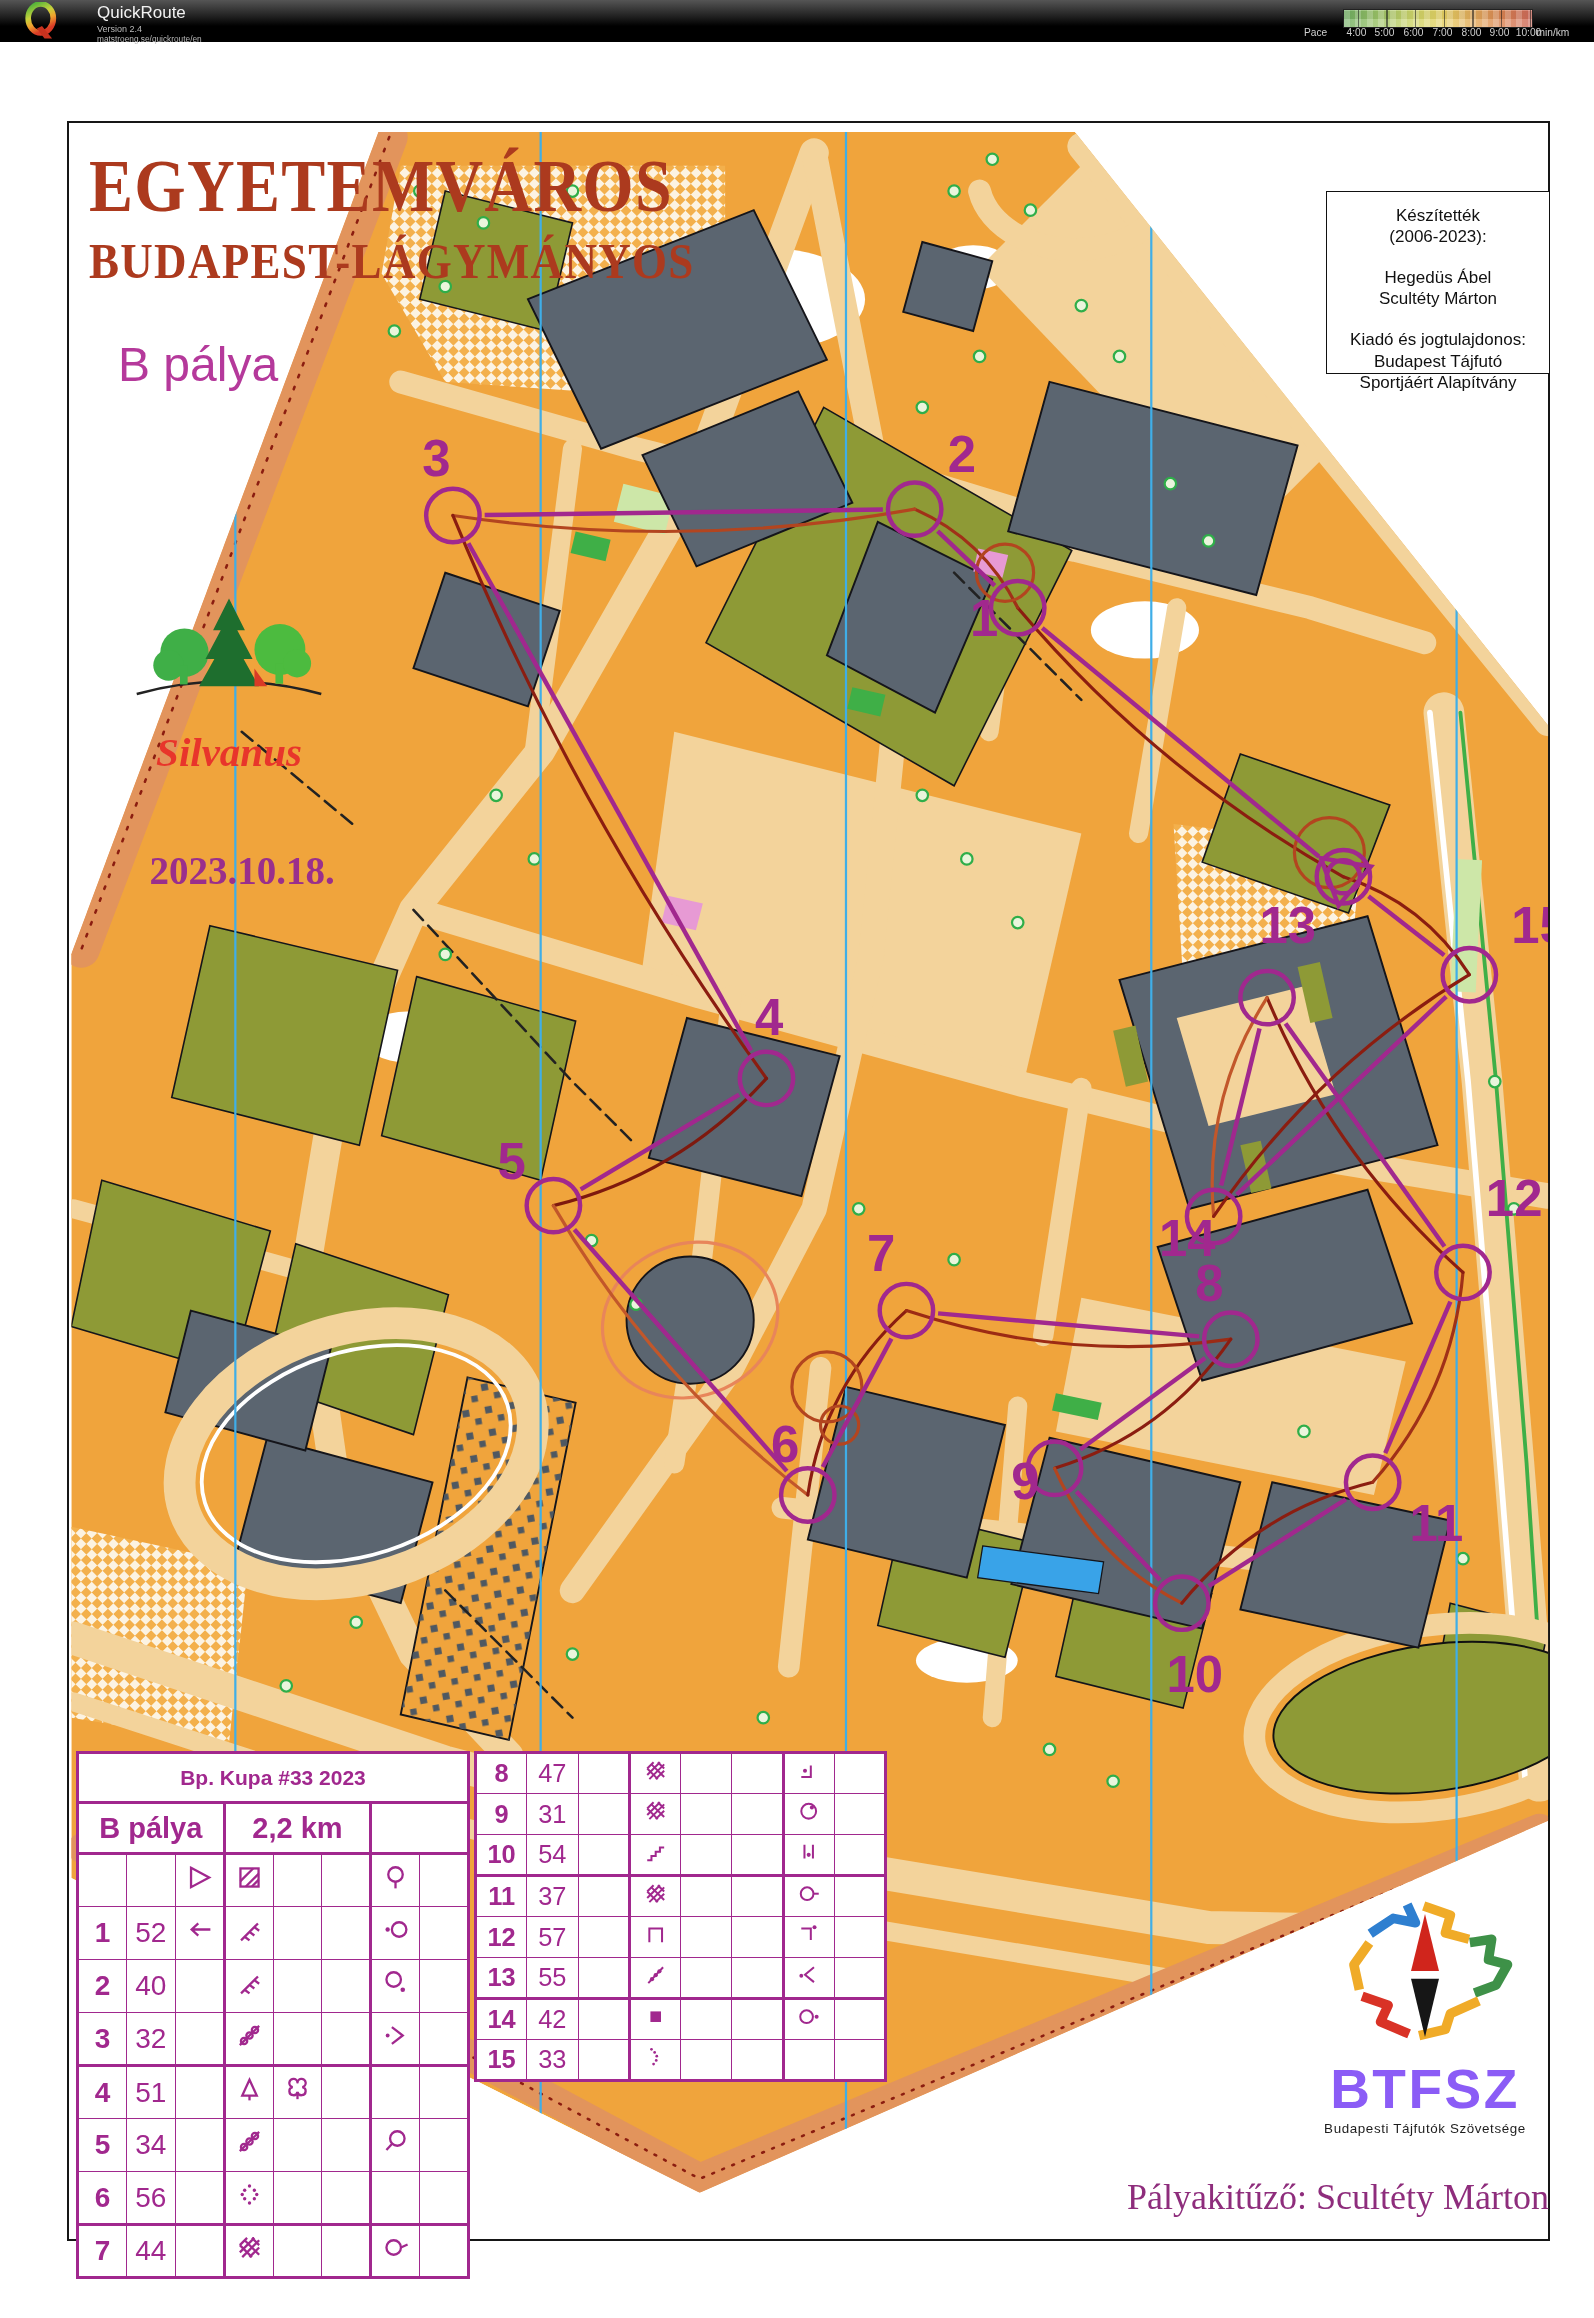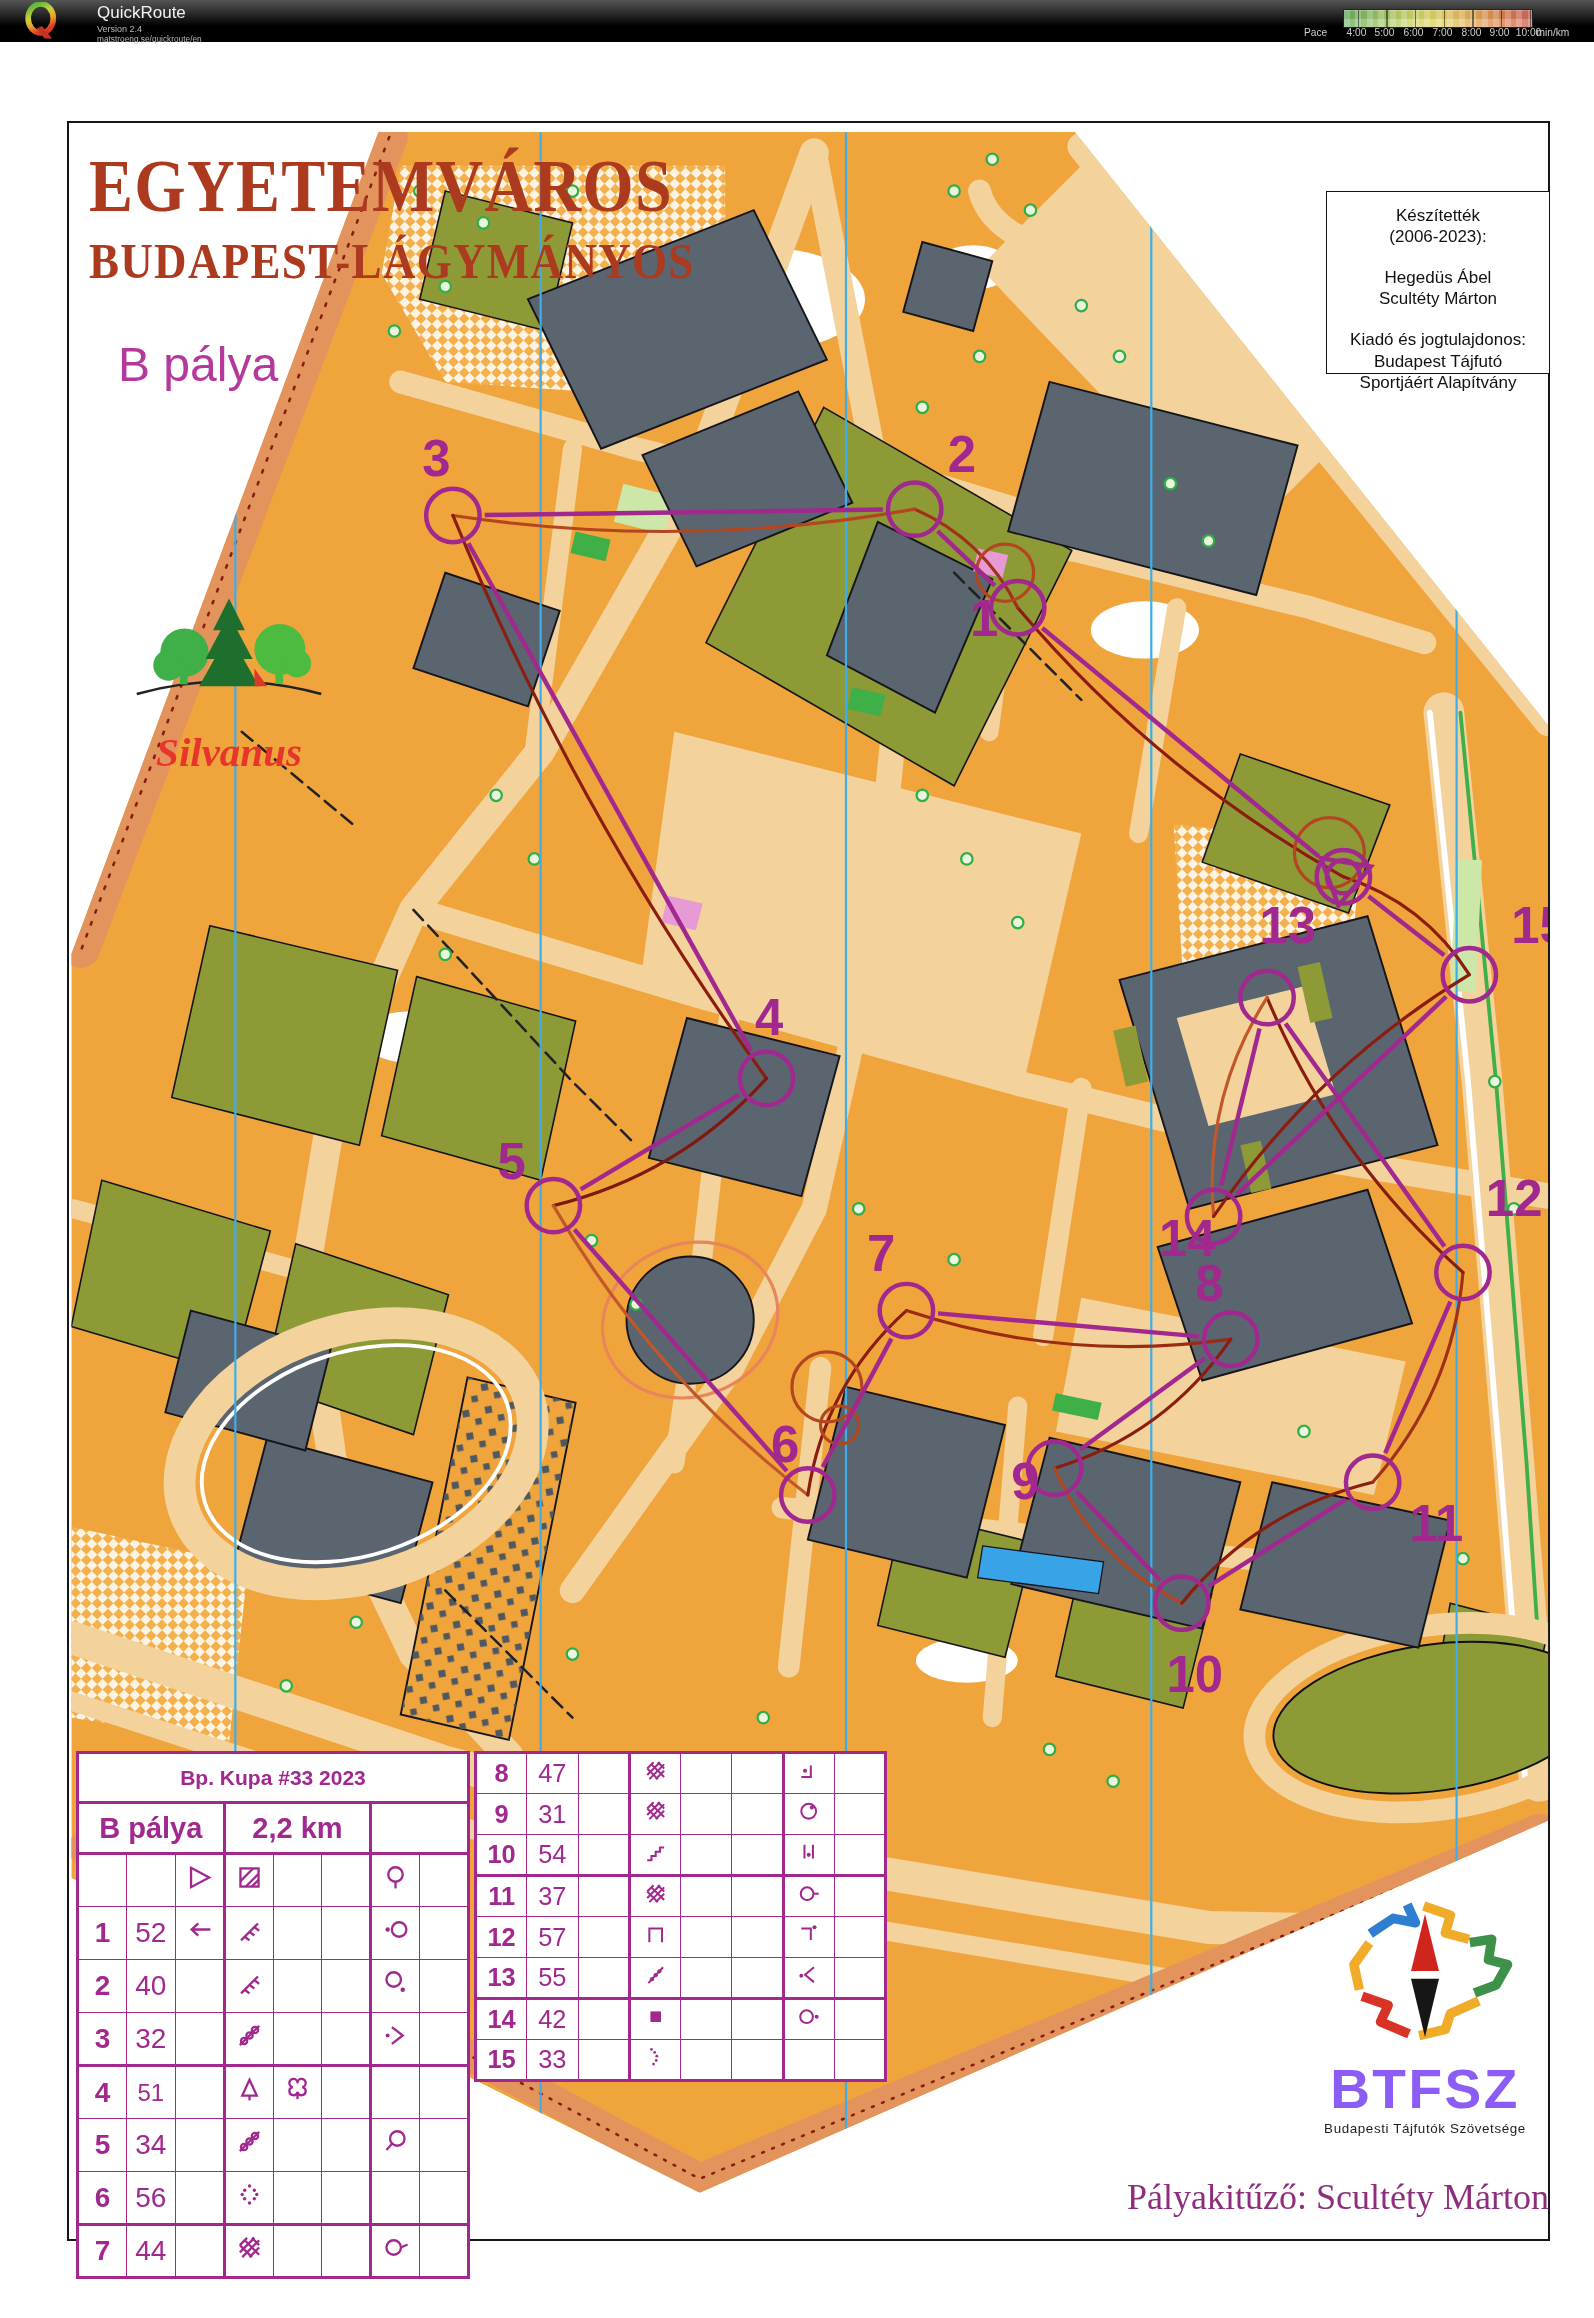--- a/index.html
+++ b/index.html
@@ -339,20 +339,21 @@
     <circle cx="245" cy="90" r="40" fill="#4cbb3f"></circle>
       <circle cx="272" cy="112" r="22" fill="#4cbb3f"></circle>
     <rect x="238" y="112" width="12" height="32" fill="#4cbb3f"></rect>
     <path d="M165 10 L190 60 L178 60 L202 105 L188 105 L212 148 L118 148 L142 105 L128 105 L152 60 L140 60 Z" fill="#1e6e2e"></path>
     <path d="M205 120 L225 148 L205 148 Z" fill="#d93a26"></path>
   </svg>
   <div class="silv-text">Silvanus</div>
 </div>
 
 <div class="ovl eventtext" style="left:80px;top:846px;width:324px;">
+  <div>2023.10.18.</div>
 </div>
 
 <div class="ovl" style="left:76px;top:1751px;" id="cdleft">
     <table class="cd" style="width:394px">
       <tbody>
         <tr style="height:50px">
           <td colspan="8" class="cdtitle bb" style="font-size:21px">Bp. Kupa #33 2023</td>
         </tr>
         <tr style="height:51px">
           <td colspan="3" class="br bb cdtitle" style="font-size:29px">B pálya</td>
@@ -422,21 +423,21 @@
           <td class="bb" style="font-size:28px"></td>
           <td class="br bb" style="font-size:28px"></td>
           <td class="bb" style="font-size:28px"><svg width="29" height="29" viewBox="0 0 24 24">
               <path d="M9 5 L18 12 L9 19" stroke="#a1288e" stroke-width="1.9" fill="none"></path>
               <circle cx="5.5" cy="12" r="1.6" fill="#a1288e"></circle>
             </svg></td>
           <td class="bb" style="font-size:28px"></td>
         </tr>
         <tr style="height:53px">
           <td class="num " style="font-size:28px"><span>4</span></td>
-          <td class="" style="font-size:24px"><span>51</span></td>
+          <td class="" style="font-size:28px"><span>51</span></td>
           <td class="br " style="font-size:28px"></td>
           <td class="" style="font-size:28px"><svg width="29" height="29" viewBox="0 0 24 24">
               <path d="M12 4 L18 17 H6 Z" stroke="#a1288e" stroke-width="1.9" fill="none"></path>
               <path d="M12 17 V21" stroke="#a1288e" stroke-width="1.9" fill="none"></path>
             </svg></td>
           <td class="" style="font-size:28px"><svg width="29" height="29" viewBox="0 0 24 24">
               <path d="M8 10 a3.4 3.4 0 1 1 4 -3 a3.4 3.4 0 1 1 4 3 a3.4 3.4 0 1 1 -4 4 a3.4 3.4 0 1 1 -4 -4 Z" stroke="#a1288e" stroke-width="1.9" fill="none"></path>
               <path d="M12 14 V20" stroke="#a1288e" stroke-width="1.9" fill="none"></path>
             </svg></td>
           <td class="br " style="font-size:28px"></td>

